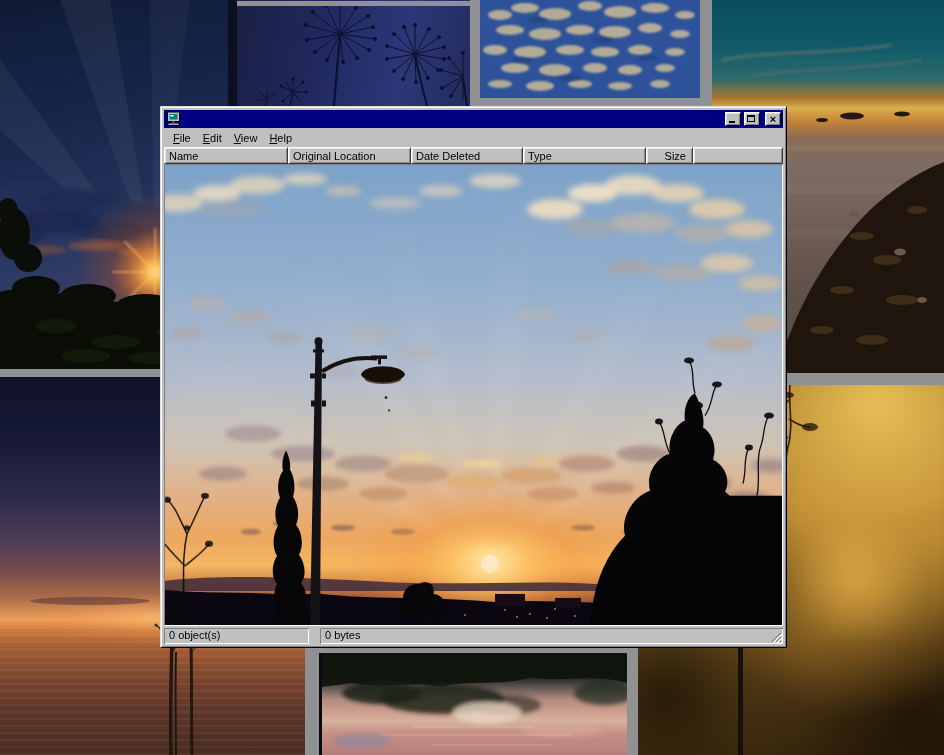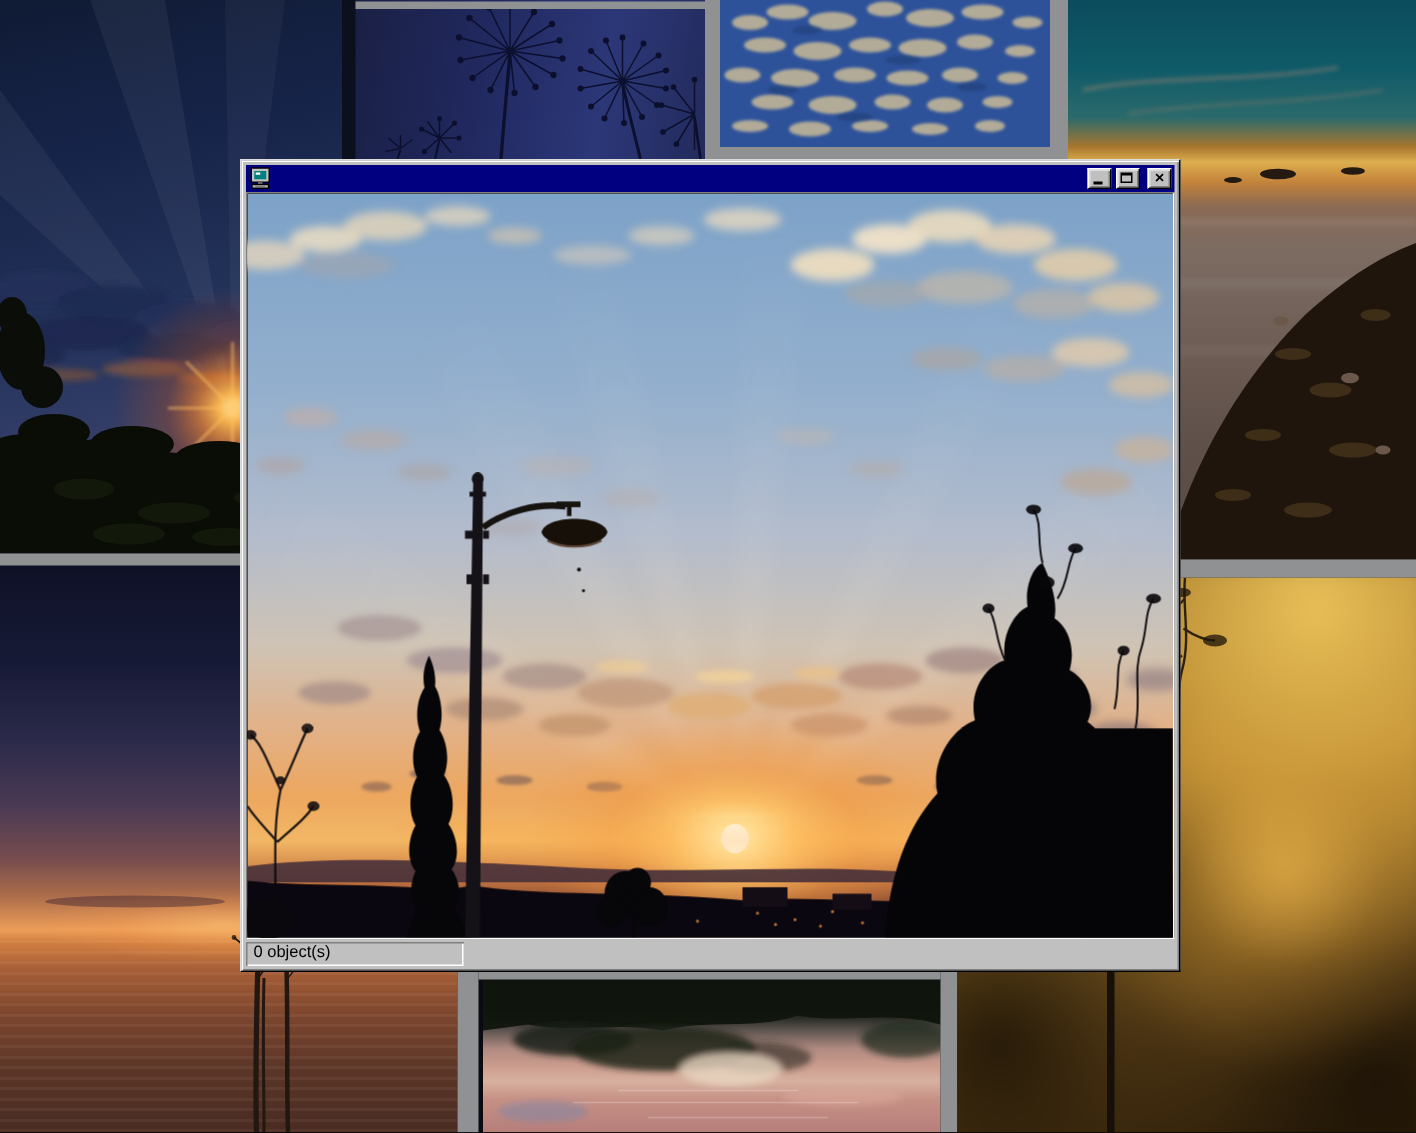--- a/index.html
+++ b/index.html
@@ -382,21 +382,35 @@
           <span class="glyph-min"></span>
         </div>
       <div class="tbtn">
           <span class="glyph-max"></span>
         </div>
       <div class="tbtn close">
           <span>×</span>
         </div>
     </div>
 
-
+    <div id="menubar">
+      <div class="menu-item"><u>F</u><span>ile</span></div>
+      <div class="menu-item"><u>E</u><span>dit</span></div>
+      <div class="menu-item"><u>V</u><span>iew</span></div>
+      <div class="menu-item"><u>H</u><span>elp</span></div>
+    </div>
+
+    <div id="headerrow">
+      <div class="hcell c0">Name</div>
+      <div class="hcell c1">Original Location</div>
+      <div class="hcell c2">Date Deleted</div>
+      <div class="hcell c3">Type</div>
+      <div class="hcell c4">Size</div>
+      <div class="hcell c5"></div>
+    </div>
 
     <div id="client">
       <svg viewBox="0 0 617 459" preserveAspectRatio="none">
         <defs>
           <linearGradient id="sky" x1="0" y1="0" x2="0" y2="1">
             <stop offset="0" stop-color="#7da2c8"></stop>
               <stop offset=".26" stop-color="#93afcd"></stop>
             <stop offset=".46" stop-color="#b3bccc"></stop>
               <stop offset=".61" stop-color="#cfc3b4"></stop>
             <stop offset=".72" stop-color="#e2b187"></stop>
@@ -602,16 +616,29 @@
           <path d="M196,209 C199,198 237,198 240,209 C236,220 200,220 196,209 Z" fill="#171008"></path>
           <path d="M200,214 C210,219 226,219 236,214" stroke="#4a2c18" stroke-width="1.5" fill="none" opacity=".8"></path>
           <circle cx="221" cy="232" r="1.3" fill="#141110"></circle>
             <circle cx="224" cy="245" r="1" fill="#141110"></circle>
         </g>
       </svg>
     </div>
 
     <div id="statusbar">
       <div class="spanel" id="spanel1">0 object(s)</div>
+      <div class="spanel" id="spanel2">
+        <span>0 bytes</span>
+        <svg id="grip" viewBox="0 0 13 13">
+          <g stroke-width="1.5">
+            <line x1="12" y1="3" x2="3" y2="12" stroke="#808080"></line>
+              <line x1="13" y1="4" x2="4" y2="13" stroke="#fff"></line>
+            <line x1="12" y1="7" x2="7" y2="12" stroke="#808080"></line>
+              <line x1="13" y1="8" x2="8" y2="13" stroke="#fff"></line>
+            <line x1="12" y1="11" x2="11" y2="12" stroke="#808080"></line>
+              <line x1="13" y1="12" x2="12" y2="13" stroke="#fff"></line>
+          </g>
+        </svg>
+      </div>
     </div>
   </div>
 
 </div>
 
 </body></html>

